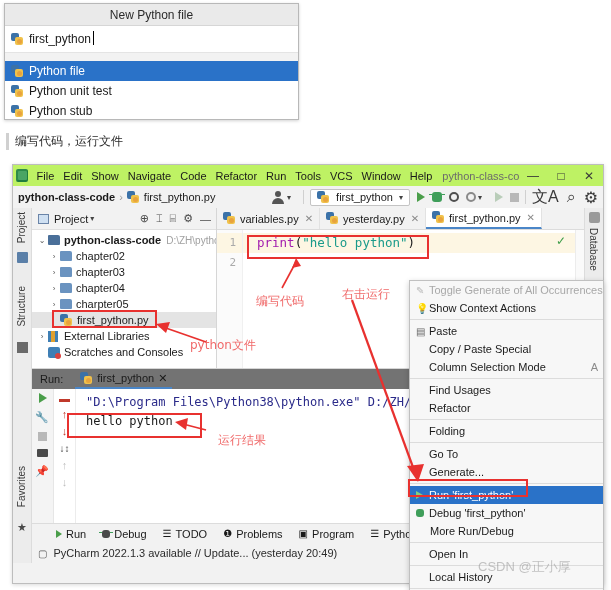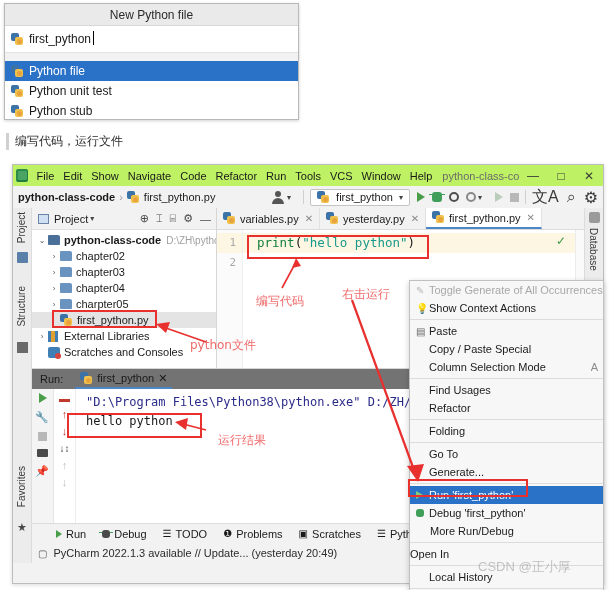--- a/index.html
+++ b/index.html
@@ -139,21 +139,21 @@
   .tab { display: flex; align-items: center; padding: 0 6px; font-size: 11px; gap: 4px; border-right: 1px solid #e2e2e2; }
   .tab.active { background: #ffffff; border-bottom: 2px solid #4a86c8; }
   .tab .x { color: #8a8a8a; font-size: 10px; margin-left: 2px; }
   .code-area { flex: 1; display: flex; position: relative; background: #ffffff; }
   .gutter { width: 26px; background: #fbfbfb; border-right: 1px solid #f0f0f0; padding-top: 3px; }
   .gutter div { height: 20px; line-height: 20px; text-align: right; padding-right: 6px; font-size: 11px; color: #aaa; font-family: "DejaVu Sans Mono", monospace; }
   .gutter div.hl { background: #fdf6e3; }
   .code { flex: 1; padding-top: 3px; position: relative; }
   .cline { height: 20px; line-height: 20px; font-family: "DejaVu Sans Mono", monospace; font-size: 12.5px; padding-left: 14px; }
   .cline.hl { background: #fdf6e3; }
-  .kw { color: #15803d; }
+  .kw { color: #a21caf; }
   .str { color: #1a9a8a; }
   .pnc { color: #1a1a1a; }
   .checkmark { position: absolute; right: 18px; top: 4px; color: #3f9e4a; font-size: 12px; }
   .minimap { position: absolute; right: 0; top: 0; width: 9px; height: 100%; background: #fafafa; border-left: 1px solid #ececec; }
 
   
   .runpanel { flex: 1; display: flex; flex-direction: column; background: #ffffff; border-top: 1px solid #d6d6d6; }
   .run-head { height: 20px; display: flex; align-items: center; background: #737373; padding-left: 8px; font-size: 11px; }
   .run-tab { display: flex; align-items: center; gap: 4px; margin-left: 12px; padding: 0 5px; height: 20px; border-bottom: 2px solid #4a86c8; }
   .run-body { flex: 1; display: flex; }
@@ -459,21 +459,21 @@
           <span class="it">
               <span style="font-size:10px">☰</span>
               <span>TODO</span>
             </span>
           <span class="it">
               <span style="font-size:10px">❶</span>
               <span>Problems</span>
             </span>
           <span class="it">
               <span style="font-size:10px">▣</span>
-              <span>Scratches</span>
+              <span>Program</span>
             </span>
           <span class="it">
               <span style="font-size:10px">☰</span>
               <span>Python Packages</span>
             </span>
         </div>
 
         <div class="statusline">
           <span style="font-size:10px;color:#5a5a5a">▢</span>
           <span>PyCharm 2022.1.3 available // Update... (yesterday 20:49)</span>
@@ -532,21 +532,21 @@
       <span>Run 'first_python'</span>
     </div>
     <div style="display:flex;align-items:center;height:18px;padding-left:6px;">
       <span style="width:13px;"><span style="display:inline-block;width:8px;height:8px;border-radius:3px;background:#3f9e5a;"></span></span>
       <span>Debug 'first_python'</span>
     </div>
     <div style="display:flex;align-items:center;height:18px;padding-left:20px;">
       <span>More Run/Debug</span>
     </div>
     <div style="height:1px;background:#dcdcdc;margin:2px 0;"></div>
-    <div style="display:flex;align-items:center;height:18px;text-align:center;">
+    <div style="display:flex;align-items:center;height:18px;padding-left:19px;text-align:center;">
       <span>Open In</span>
     </div>
     <div style="height:1px;background:#dcdcdc;margin:2px 0;"></div>
     <div style="display:flex;align-items:center;height:18px;padding-left:19px;">
       <span>Local History</span>
     </div>
     <div style="height:1px;background:#dcdcdc;margin:2px 0;"></div>
 
   </div>
 

